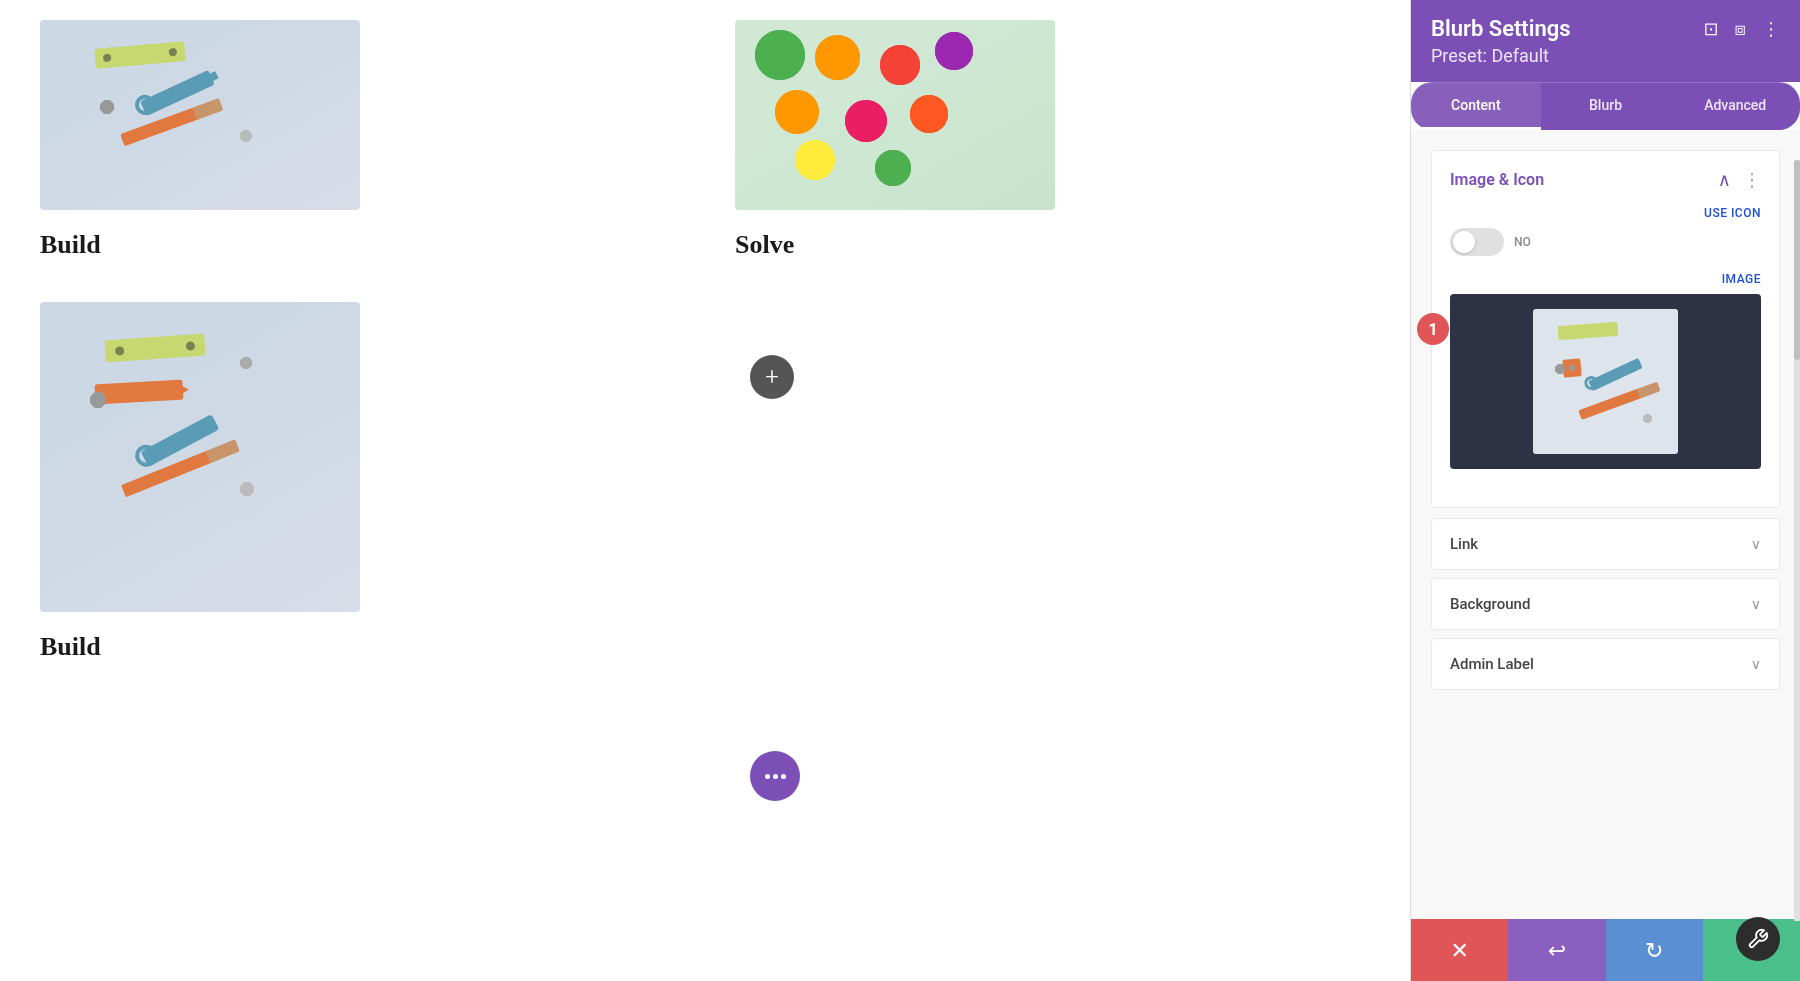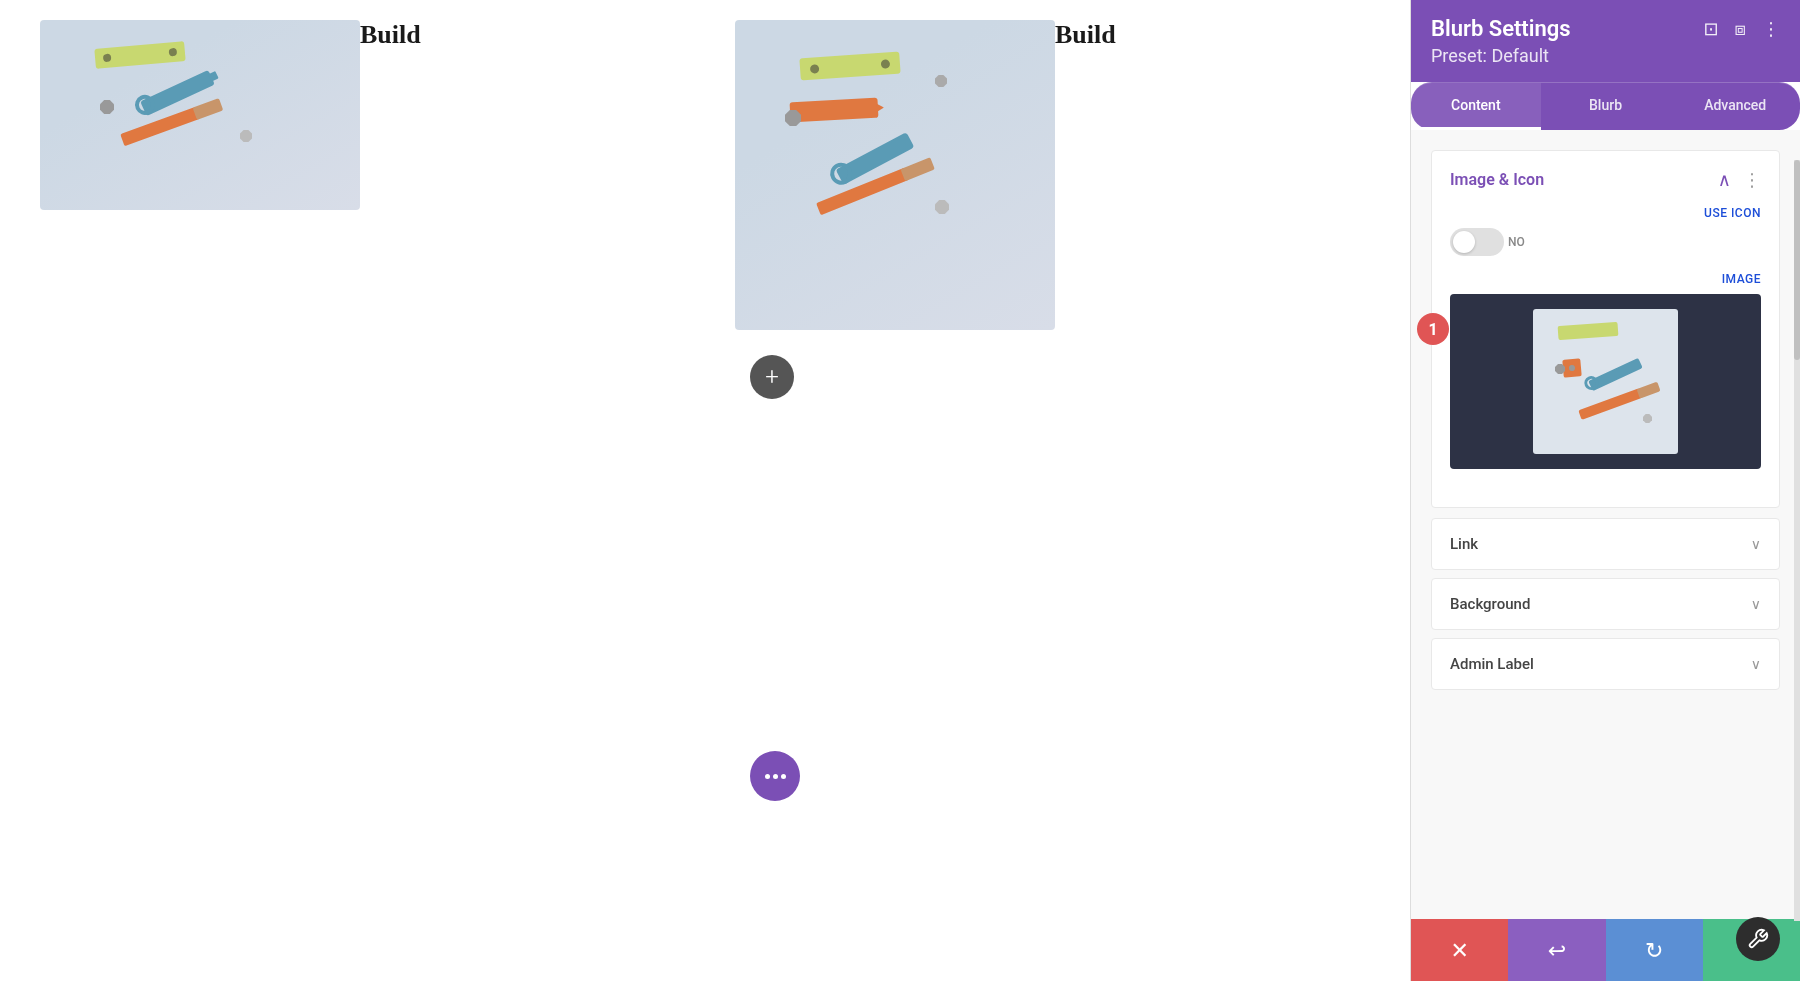--- a/index.html
+++ b/index.html
@@ -22,21 +22,21 @@
     }
 
     .grid-layout {
       display: grid;
       grid-template-columns: 1fr 1fr;
       gap: 30px 60px;
     }
 
     .blurb-card {
       display: flex;
-      flex-direction: row;
+      flex-direction: column;
     }
 
     .blurb-image {
       width: 320px;
       height: 190px;
       border-radius: 4px;
       overflow: hidden;
       margin-bottom: 20px;
     }
 
@@ -209,21 +209,21 @@
       color: #1d4ed8;
       text-transform: uppercase;
       letter-spacing: 0.5px;
       margin-bottom: 8px;
       font-weight: 500;
     }
 
     .toggle-row {
       display: flex;
       align-items: center;
-      gap: 4px;
+      gap: 10px;
     }
 
     .toggle-switch {
       width: 54px;
       height: 28px;
       background: #e0e0e0;
       border-radius: 14px;
       display: flex;
       align-items: center;
       padding: 3px;
@@ -402,20 +402,45 @@
         </div>
         <div style="position:absolute;width:80px;height:13px;background:#e07840;border-radius:2px;top:100px;left:80px;transform:rotate(-20deg);">
           <div style="position:absolute;width:28px;height:13px;background:#c8956a;border-radius:2px;right:-25px;top:0;"></div>
         </div>
         <div style="position:absolute;width:14px;height:14px;background:#999;clip-path:polygon(30% 0%,70% 0%,100% 30%,100% 70%,70% 100%,30% 100%,0% 70%,0% 30%);top:80px;left:60px;"></div>
         <div style="position:absolute;width:12px;height:12px;background:#bbb;clip-path:polygon(30% 0%,70% 0%,100% 30%,100% 70%,70% 100%,30% 100%,0% 70%,0% 30%);top:110px;left:200px;"></div>
       </div>
       <h2 class="blurb-title">Build</h2>
     </div>
 
+    <div class="blurb-card">
+      <div class="blurb-image top-img-2">
+
+        <div style="position:absolute;width:50px;height:50px;background:#4caf50;border-radius:50%;top:10px;left:20px;"></div>
+        <div style="position:absolute;width:45px;height:45px;background:#ff9800;border-radius:50%;top:15px;left:80px;"></div>
+        <div style="position:absolute;width:40px;height:40px;background:#f44336;border-radius:50%;top:25px;left:145px;"></div>
+        <div style="position:absolute;width:38px;height:38px;background:#9c27b0;border-radius:50%;top:12px;left:200px;"></div>
+        <div style="position:absolute;width:44px;height:44px;background:#ff9800;border-radius:50%;top:70px;left:40px;"></div>
+        <div style="position:absolute;width:42px;height:42px;background:#e91e63;border-radius:50%;top:80px;left:110px;"></div>
+        <div style="position:absolute;width:38px;height:38px;background:#ff5722;border-radius:50%;top:75px;left:175px;"></div>
+        <div style="position:absolute;width:40px;height:40px;background:#ffeb3b;border-radius:50%;top:120px;left:60px;"></div>
+        <div style="position:absolute;width:36px;height:36px;background:#4caf50;border-radius:50%;top:130px;left:140px;"></div>
+
+        <div style="position:absolute;width:50px;height:50px;border-radius:50%;background:transparent;border:14px solid #4caf50;top:10px;left:20px;"></div>
+        <div style="position:absolute;width:45px;height:45px;border-radius:50%;background:transparent;border:12px solid #ff9800;top:15px;left:80px;"></div>
+        <div style="position:absolute;width:40px;height:40px;border-radius:50%;background:transparent;border:12px solid #f44336;top:25px;left:145px;"></div>
+        <div style="position:absolute;width:38px;height:38px;border-radius:50%;background:transparent;border:11px solid #9c27b0;top:12px;left:200px;"></div>
+        <div style="position:absolute;width:44px;height:44px;border-radius:50%;background:transparent;border:13px solid #ff9800;top:70px;left:40px;"></div>
+        <div style="position:absolute;width:42px;height:42px;border-radius:50%;background:transparent;border:12px solid #e91e63;top:80px;left:110px;"></div>
+        <div style="position:absolute;width:38px;height:38px;border-radius:50%;background:transparent;border:11px solid #ff5722;top:75px;left:175px;"></div>
+        <div style="position:absolute;width:40px;height:40px;border-radius:50%;background:transparent;border:12px solid #ffeb3b;top:120px;left:60px;"></div>
+        <div style="position:absolute;width:36px;height:36px;border-radius:50%;background:transparent;border:11px solid #4caf50;top:130px;left:140px;"></div>
+      </div>
+      <h2 class="blurb-title">Solve</h2>
+    </div>
 
     <div class="blurb-card">
       <div class="blurb-image top-img-1" style="height:310px;width:320px;">
         <div style="position:absolute;width:100px;height:22px;background:#c8d870;border-radius:3px;top:35px;left:65px;transform:rotate(-4deg);">
           <div style="position:absolute;width:9px;height:9px;background:#7a8050;border-radius:50%;top:7px;left:10px;"></div>
           <div style="position:absolute;width:9px;height:9px;background:#7a8050;border-radius:50%;top:7px;right:10px;"></div>
         </div>
         <div style="position:absolute;width:88px;height:20px;background:#e07840;border-radius:3px;top:80px;left:55px;transform:rotate(-3deg);">
           <div style="position:absolute;width:7px;height:8px;background:#e07840;top:6px;right:-6px;clip-path:polygon(0 0,100% 50%,0 100%);"></div>
         </div>

